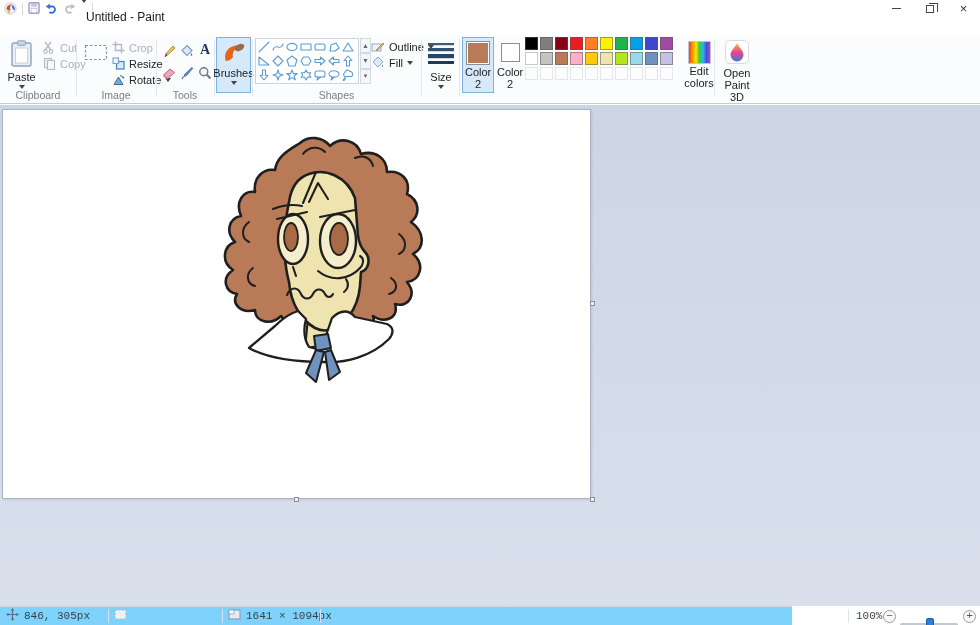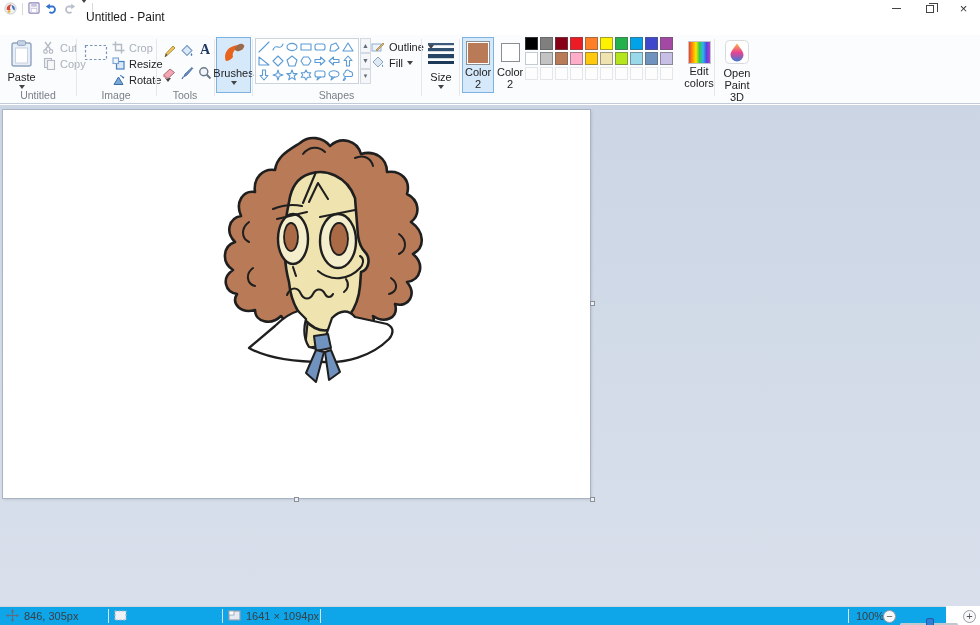--- a/index.html
+++ b/index.html
@@ -53,21 +53,21 @@
   .palette-row { position:absolute; left:525px; display:flex; gap:2px; }
   .cswatch { border:1px solid #8b8f94; box-shadow:inset 0 0 0 1px #fff; }
 
   
   .workspace { position:absolute; left:0; top:105px; width:980px; height:501px;
     background:linear-gradient(180deg,#cbd5e4 0%,#d1dae7 45%,#d9e0ec 100%); }
   .canvas { position:absolute; left:3px; top:5px; width:587px; height:388px; background:#fff; box-shadow:0 0 0 1px #aab4c2, 1px 1px 3px rgba(60,70,90,.25); }
   .handle { position:absolute; width:5px; height:5px; background:#eef0f2; border:1px solid #8a9099; }
 
   
-  .statusbar { position:absolute; left:0; top:606px; width:946px; height:19px; background:#0ea5e9; border-top:1px solid #cfd5dc; font-size:11px; color:#3a3f45; }
+  .statusbar { position:absolute; left:0; top:606px; width:792px; height:19px; background:#7dd3fc; border-top:1px solid #cfd5dc; font-size:11px; color:#3a3f45;font-family:Liberation Mono, monospace; }
   .sb-item { position:absolute; top:0; height:18px; display:flex; align-items:center; gap:5px; }
   .sb-sep { position:absolute; top:2px; width:1px; height:14px; background:#dde1e7; }
   .zoom-circle { width:13px; height:13px; border-radius:50%; border:1px solid #979ca3; background:#f7f8f9; color:#555; display:flex; align-items:center; justify-content:center; font-size:11px; line-height:10px; }
   .zoom-track { width:58px; height:3px; background:#c2c8cf; border-radius:2px; position:relative; }
   .zoom-thumb { position:absolute; left:26px; top:-5px; width:8px; height:13px; background:#2f7fd6; border:1px solid #1d5ea8; border-radius:2px; }
 </style>
 </head>
 <body>
 
 <div class="app">
@@ -143,21 +143,21 @@
     </div>
     <div class="smallrow disabled" style="left:43px; top:22px;">
       <span>
         <svg width="13" height="13" viewBox="0 0 13 13">
             <rect x="1.5" y="1.5" width="7" height="9" fill="#eef0f3" stroke="#b3bac4" stroke-width="1.1"></rect>
             <rect x="4.5" y="3.5" width="7" height="9" fill="#f7f8fa" stroke="#b3bac4" stroke-width="1.1"></rect>
           </svg>
       </span>
       <span class="stext dis">Copy</span>
     </div>
-    <div class="group-label" style="left:0; width:76px;">Untitled</div>
+    <div class="group-label" style="left:0; width:76px;">Clipboard</div>
     <div class="gsep" style="left:76px"></div>
 
     <div class="bigbtn" style="left:80px; width:31px;gap:36px;">
       <span style="margin-top:6px">
         <svg width="24" height="17" viewBox="0 0 24 17">
             <rect x="1.5" y="1.5" width="21" height="14" fill="none" stroke="#7a94b8" stroke-width="1.2" stroke-dasharray="2.5,2"></rect>
           </svg>
       </span>
       <span class="blabel" style="margin-top:8px">Select</span>
       <span class="caret"></span>

